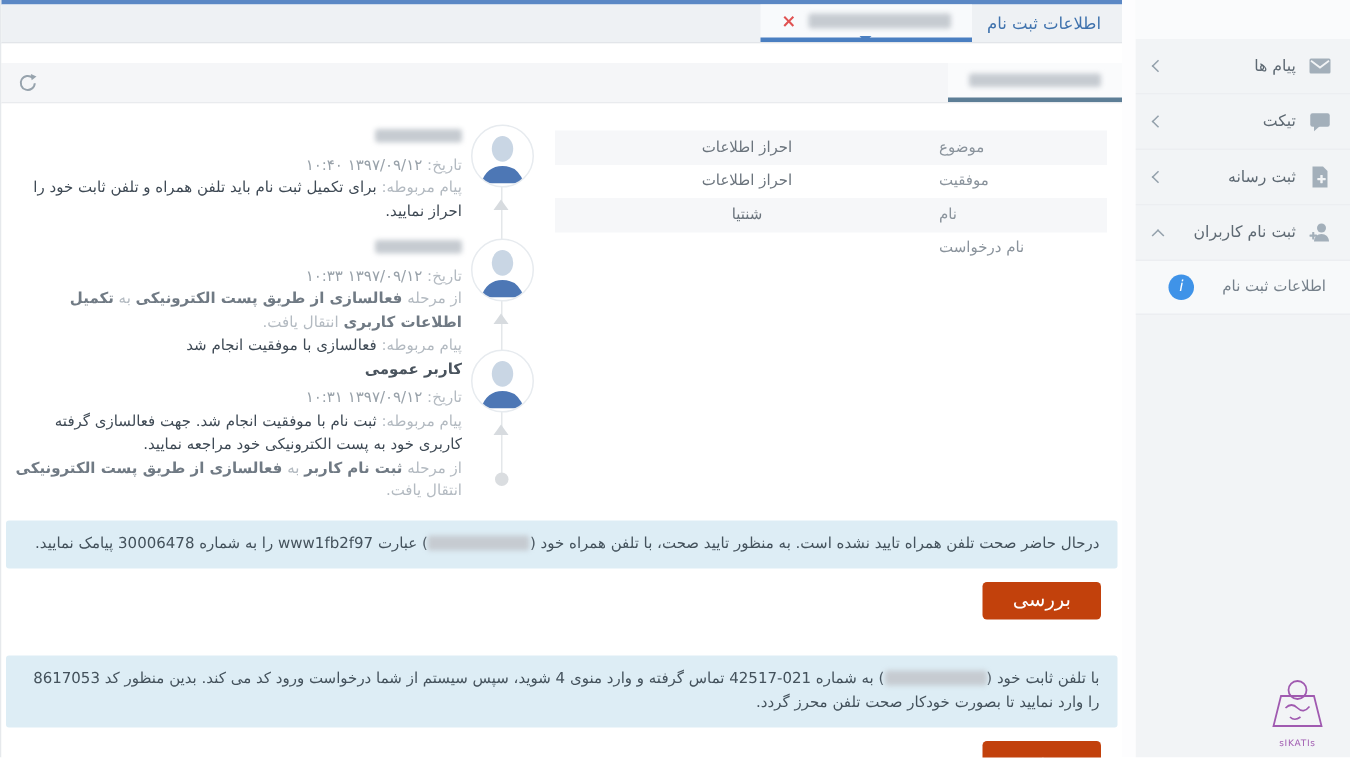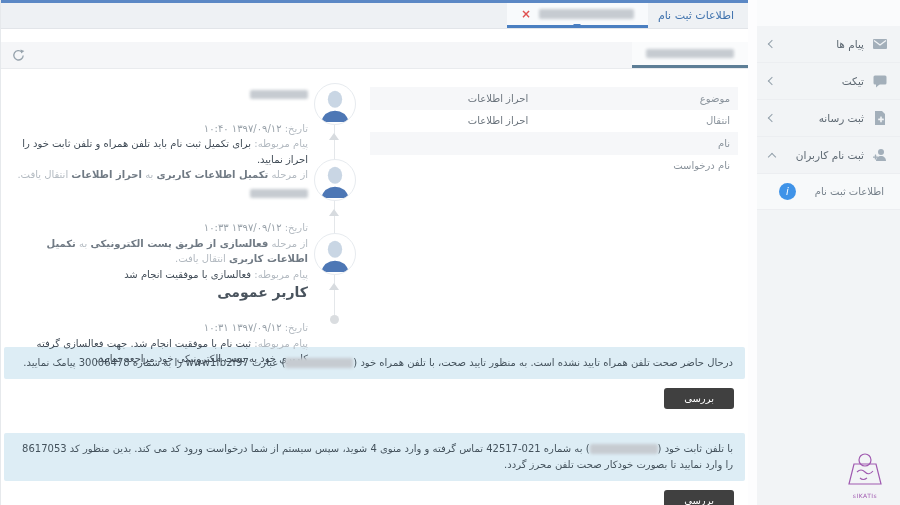--- a/index.html
+++ b/index.html
@@ -50,47 +50,47 @@
   .flex-sp { flex:1; }
   .refresh { width:34px; display:flex; align-items:center; justify-content:center; cursor:pointer; }
 
   .main { flex:1; background:#fff; padding-top:10px; display:flex; flex-direction:column; min-height:0; }
   .top-section { display:flex; height:268px; flex-shrink:0; }
 
   
   .details { width:382px; padding:8px 10px 0 4px; flex-shrink:0; }
   .drow { display:flex; align-items:center; height:22.5px; font-size:10px; }
   .drow.alt { background:#f6f7f9; }
-  .dlabel { width:112px; color:#8a939c; text-align:right; padding-right:8px; }
+  .dlabel { width:112px; color:#8a939c; text-align:left; padding-right:8px; }
   .dvalue { flex:1; text-align:center; color:#6b747d; }
 
   
   .timeline { flex:1; position:relative; padding:4px 58px 0 6px; }
   .rail { position:absolute; top:4px; right:10px; width:44px; height:250px; }
   .rail-line { position:absolute; top:14px; right:21px; width:1px; height:222px; background:#e4e7ea; }
   .avatar { position:absolute; right:0; width:42px; height:42px; border-radius:50%; background:#fff;
             border:1px solid #e7ebef; overflow:hidden; }
   .arrow-up { position:absolute; right:17px; width:0; height:0; border-left:5px solid transparent;
               border-right:5px solid transparent; border-bottom:7px solid #d7dbdf; }
   .end-dot { position:absolute; right:17px; width:9px; height:9px; border-radius:50%; background:#dadde0; }
 
   .msg { text-align:right; font-size:10px; line-height:1.55; color:#a9b1b8; }
   .msg-1 { min-height:74px; } .msg-2 { min-height:74px; } .msg-3 { min-height:96px; }
-  .msg .author { color:#4a545e; font-weight:bold; font-size:14px; display:block; margin-bottom:16px; }
+  .msg .author { color:#4a545e; font-weight:bold; font-size:10px; display:block; margin-bottom:4px; }
   .msg .lbl { color:#b3bac1; }
   .msg .val-date { color:#98a1a9; }
   .msg .val-strong { color:#3f4a55; font-weight:normal; }
   .msg .stage-strong { color:#707a84; font-weight:bold; }
 
   
   .notif { background:#ddedf5; margin:0 3px; border-radius:2px; padding:8px 12px; font-size:10px;
            color:#44525c; text-align:right; line-height:1.6; }
   .btn-row { padding:9px 14px 7px; display:flex; }
-  .btn { background:#404040; color:#fff; border:none; border-radius:3px; padding:5px 20px;
-         font-size:10px; font-family:inherit; cursor:pointer; }
+  .btn { background:#c2410c; color:#fff; border:none; border-radius:3px; padding:5px 20px;
+         font-size:13px; font-family:inherit; cursor:pointer; }
   .spacer-17 { height:17px; flex-shrink:0; }
 
   
   .redacted { display:inline-block; background:#c6cbd1; border-radius:2px; filter:blur(1.6px);
               height:9px; vertical-align:middle; }
   .w95 { width:95px; height:10px; } .w90 { width:88px; } .w75 { width:75px; }
   .w58 { width:58px; } .w70 { width:68px; height:10px; }
 </style>
 </head>
 <body>
@@ -188,25 +188,26 @@
 
     <div class="main">
       <div class="top-section">
 
         <div class="details">
           <div class="drow alt">
             <div class="dlabel">موضوع</div>
             <div class="dvalue">احراز اطلاعات</div>
           </div>
           <div class="drow">
-            <div class="dlabel">انتقال</div>
+            <div class="dlabel">موفقیت</div>
             <div class="dvalue">احراز اطلاعات</div>
           </div>
           <div class="drow alt">
             <div class="dlabel">نام</div>
+            <div class="dvalue">شنتیا</div>
           </div>
           <div class="drow">
             <div class="dlabel">نام درخواست</div>
           </div>
         </div>
 
         <div class="timeline">
           <div class="rail">
             <div class="rail-line"></div>
             <div class="avatar" style="top:0">
@@ -236,27 +237,20 @@
           <div class="msg msg-1">
             <span class="author"><span class="redacted w58"></span></span>
             <div>
               <span class="lbl">تاریخ:</span>
               <span class="val-date">۱۳۹۷/۰۹/۱۲ ۱۰:۴۰</span>
             </div>
             <div>
               <span class="lbl">پیام مربوطه:</span>
               <span class="val-strong">برای تکمیل ثبت نام باید تلفن همراه و تلفن ثابت خود را احراز نمایید.</span>
             </div>
-            <div>
-              <span class="lbl">از مرحله</span>
-              <span class="stage-strong">تکمیل اطلاعات کاربری</span>
-              <span class="lbl">به</span>
-              <span class="stage-strong">احراز اطلاعات</span>
-              <span class="lbl">انتقال یافت.</span>
-            </div>
           </div>
 
           <div class="msg msg-2">
             <span class="author"><span class="redacted w58"></span></span>
             <div>
               <span class="lbl">تاریخ:</span>
               <span class="val-date">۱۳۹۷/۰۹/۱۲ ۱۰:۳۳</span>
             </div>
             <div>
               <span class="lbl">از مرحله</span>
@@ -274,20 +268,27 @@
           <div class="msg msg-3">
             <span class="author">کاربر عمومی</span>
             <div>
               <span class="lbl">تاریخ:</span>
               <span class="val-date">۱۳۹۷/۰۹/۱۲ ۱۰:۳۱</span>
             </div>
             <div>
               <span class="lbl">پیام مربوطه:</span>
               <span class="val-strong">ثبت نام با موفقیت انجام شد. جهت فعالسازی گرفته کاربری خود به پست الکترونیکی خود مراجعه نمایید.</span>
             </div>
+            <div>
+              <span class="lbl">از مرحله</span>
+              <span class="stage-strong">ثبت نام کاربر</span>
+              <span class="lbl">به</span>
+              <span class="stage-strong">فعالسازی از طریق پست الکترونیکی</span>
+              <span class="lbl">انتقال یافت.</span>
+            </div>
           </div>
         </div>
       </div>
 
       <div class="notif">
         <span>درحال حاضر صحت تلفن همراه تایید نشده است. به منظور تایید صحت، با تلفن همراه خود (</span><span class="redacted w70"></span><span>) عبارت www1fb2f97 را به شماره 30006478 پیامک نمایید.</span>
       </div>
       <div class="btn-row">
         <button class="btn">بررسی</button>
       </div>

